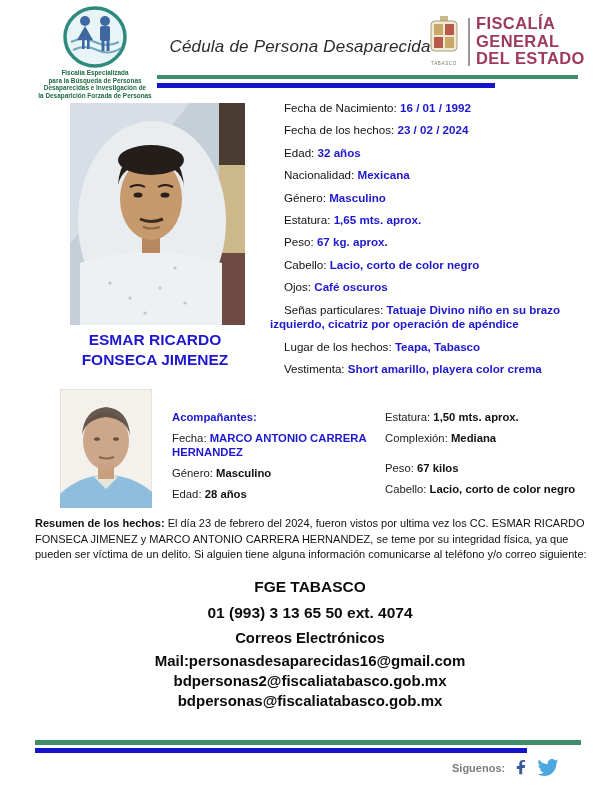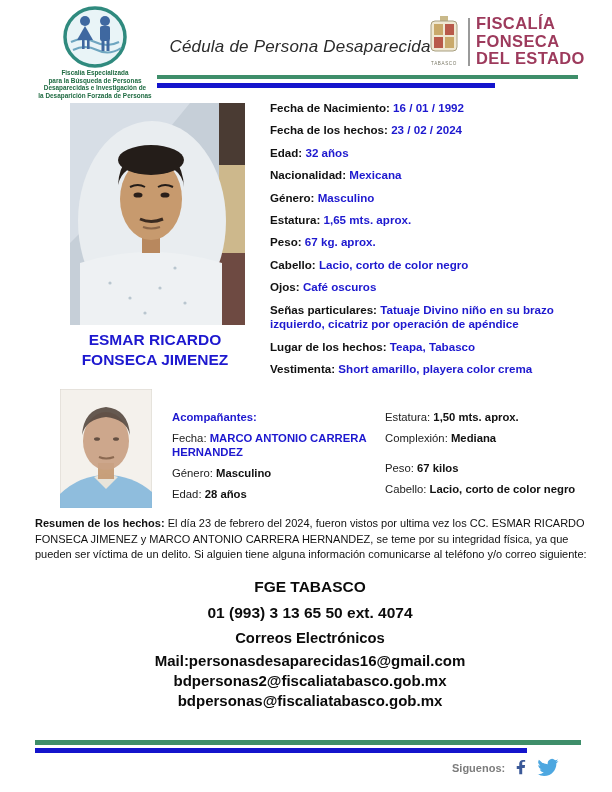--- a/index.html
+++ b/index.html
@@ -24,21 +24,21 @@
   .rule.green-top { left:157px; top:75px; width:421px; height:4px; background:#3e8e6a; }
   .rule.blue-top  { left:157px; top:83px; width:338px; height:4.5px; background:#1414cc; }
 
   
   .photo-main { position:absolute; left:70px; top:103px; width:175px; height:222px; }
   .person-name { position:absolute; left:38px; top:330px; width:234px; text-align:center;
                  font-size:15.5px; font-weight:bold; color:#1d18cf; line-height:19.5px; }
 
   .fields { position:absolute; left:270px; top:101px; width:332px; }
   .frow { font-size:11.6px; line-height:14.8px; margin-bottom:7.6px; color:#111; }
-  .frow .lbl { font-weight:bold; color:#111; }
+  .frow .lbl { font-weight:normal; color:#111;margin-left:14px; }
   .frow .val { font-weight:bold; color:#1d18cf; }
 
   
   .photo-comp { position:absolute; left:60px; top:389px; width:92px; height:119px; }
   .comp-left  { position:absolute; left:172px; top:410px; width:210px; }
   .comp-right { position:absolute; left:385px; top:410px; width:218px; }
   .crow { font-size:11.3px; line-height:14.6px; margin-bottom:6.2px; color:#222; }
   .crow .lbl { font-weight:normal; color:#222; }
   .crow .valb { font-weight:bold; color:#111; }
   .crow .valblue { font-weight:bold; color:#1d18cf; }
@@ -99,21 +99,21 @@
       <rect x="5" y="21" width="9" height="11" fill="#b85a4a"></rect>
       <rect x="16" y="21" width="9" height="11" fill="#c9a96a"></rect>
     </svg>
     <div class="emb-cap">TABASCO</div>
   </div>
 
   <div class="hdr-divider"></div>
 
   <div class="hdr-org">
     <div>FISCALÍA</div>
-    <div>FONSECA</div>
+    <div>GENERAL</div>
     <div>DEL ESTADO</div>
   </div>
 
   <div class="rule green-top"></div>
   <div class="rule blue-top"></div>
 
   <svg class="photo-main" viewBox="0 0 175 222">
     <rect width="175" height="222" fill="#c6cfd8"></rect>
     <polygon points="0,0 120,0 30,110 0,140" fill="#d7dee6"></polygon>
     <rect x="149" y="0" width="26" height="222" fill="#cdb88c"></rect>

